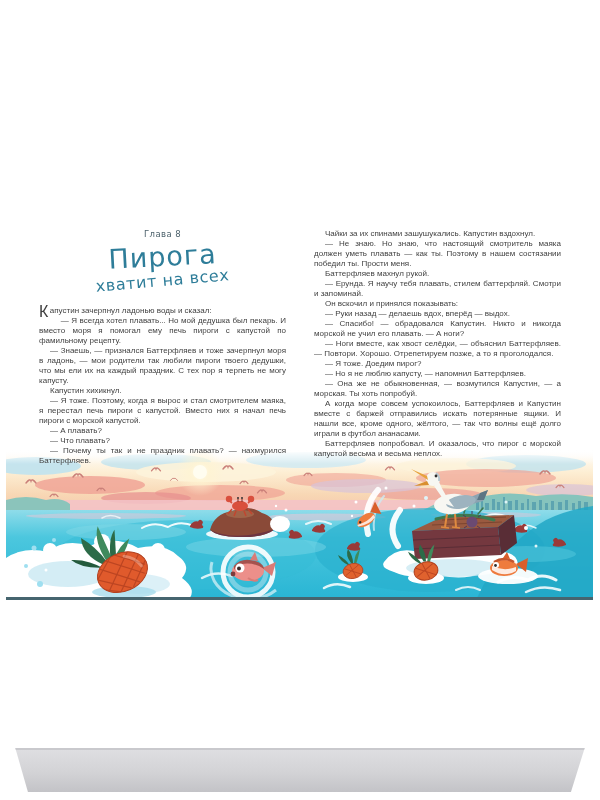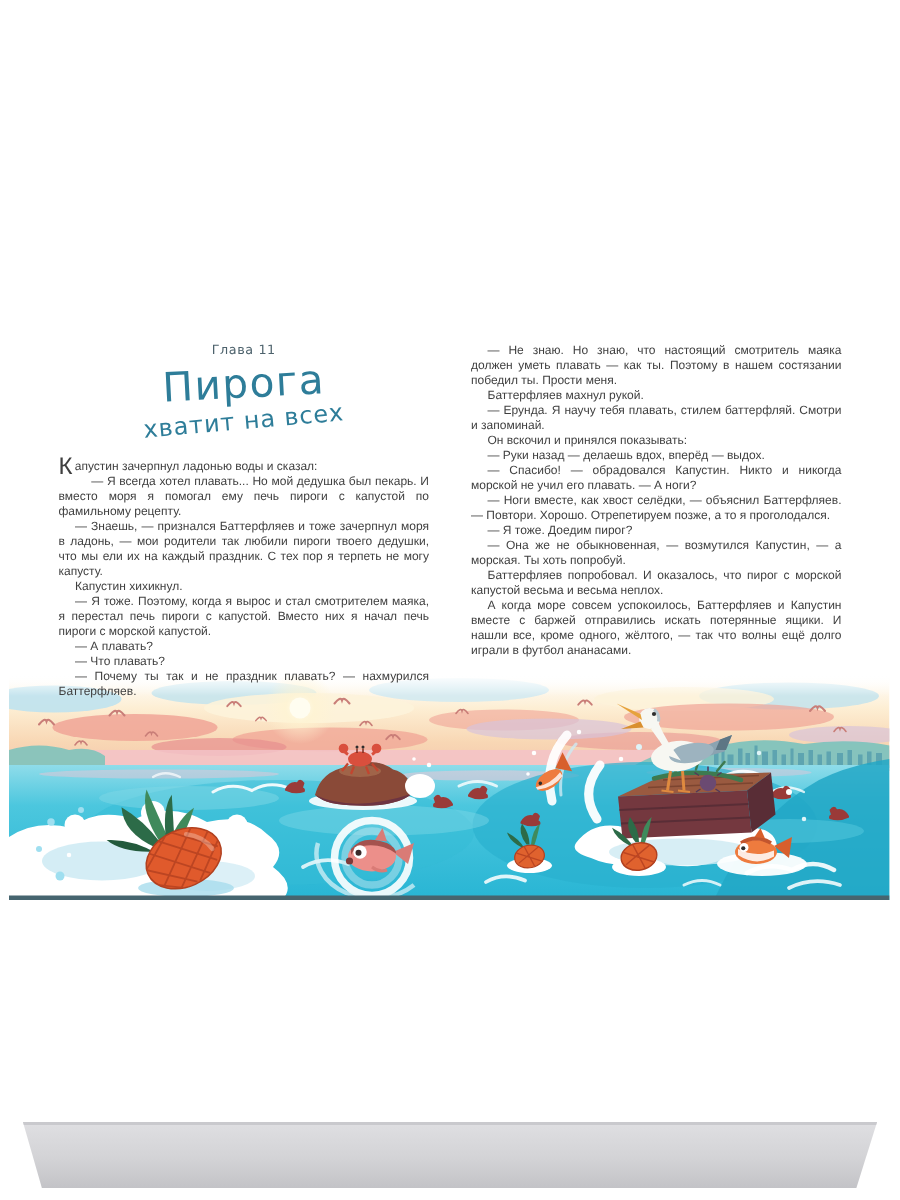--- a/index.html
+++ b/index.html
@@ -54,48 +54,50 @@
   }
   .page-edge::after{
     content:"";position:absolute;left:0;top:0;width:100%;height:2px;
     background:#c9c9cd;
   }
 </style>
 </head>
 <body>
 
 <div class="chapter-head">
-  <div class="chapter-label">Глава 11</div>
+  <div class="chapter-label">Глава 8</div>
   <div class="title1">Пирога</div>
   <div class="title2">хватит на всех</div>
 </div>
 
 <div class="col" id="col-left">
   <p class="first"><span class="dropcap">К</span><span>апустин зачерпнул ладонью воды и сказал:</span></p>
   <p>— Я всегда хотел плавать... Но мой дедушка был пекарь. И вместо моря я помогал ему печь пироги с капустой по фамильному рецепту.</p>
   <p>— Знаешь, — признался Баттерфляев и тоже зачерпнул моря в ладонь, — мои родители так любили пироги твоего дедушки, что мы ели их на каждый праздник. С тех пор я терпеть не могу капусту.</p>
   <p>Капустин хихикнул.</p>
   <p>— Я тоже. Поэтому, когда я вырос и стал смотрителем маяка, я перестал печь пироги с капустой. Вместо них я начал печь пироги с морской капустой.</p>
   <p>— А плавать?</p>
   <p>— Что плавать?</p>
   <p>— Почему ты так и не праздник плавать? — нахмурился Баттерфляев.</p>
 </div>
 
 <div class="col" id="col-right">
+  <p>Чайки за их спинами зашушукались. Капустин вздохнул.</p>
   <p>— Не знаю. Но знаю, что настоящий смотритель маяка должен уметь плавать — как ты. Поэтому в нашем состязании победил ты. Прости меня.</p>
   <p>Баттерфляев махнул рукой.</p>
   <p>— Ерунда. Я научу тебя плавать, стилем баттерфляй. Смотри и запоминай.</p>
   <p>Он вскочил и принялся показывать:</p>
   <p>— Руки назад — делаешь вдох, вперёд — выдох.</p>
   <p>— Спасибо! — обрадовался Капустин. Никто и никогда морской не учил его плавать. — А ноги?</p>
   <p>— Ноги вместе, как хвост селёдки, — объяснил Баттерфляев. — Повтори. Хорошо. Отрепетируем позже, а то я проголодался.</p>
   <p>— Я тоже. Доедим пирог?</p>
+  <p>— Но я не люблю капусту, — напомнил Баттерфляев.</p>
   <p>— Она же не обыкновенная, — возмутился Капустин, — а морская. Ты хоть попробуй.</p>
+  <p>А когда море совсем успокоилось, Баттерфляев и Капустин вместе с баржей отправились искать потерянные ящики. И нашли все, кроме одного, жёлтого, — так что волны ещё долго играли в футбол ананасами.</p>
   <p>Баттерфляев попробовал. И оказалось, что пирог с морской капустой весьма и весьма неплох.</p>
-  <p>А когда море совсем успокоилось, Баттерфляев и Капустин вместе с баржей отправились искать потерянные ящики. И нашли все, кроме одного, жёлтого, — так что волны ещё долго играли в футбол ананасами.</p>
 </div>
 
 <div class="illustration">
 <svg width="587" height="150" viewBox="0 0 587 150" xmlns="http://www.w3.org/2000/svg">
   <defs>
     <linearGradient id="skyGrad" x1="0" y1="0" x2="0" y2="1">
       <stop offset="0" stop-color="#ffffff"></stop>
       <stop offset="0.35" stop-color="#fdeed3"></stop>
       <stop offset="0.7" stop-color="#f8d7b4"></stop>
       <stop offset="1" stop-color="#f4c5ae"></stop>

